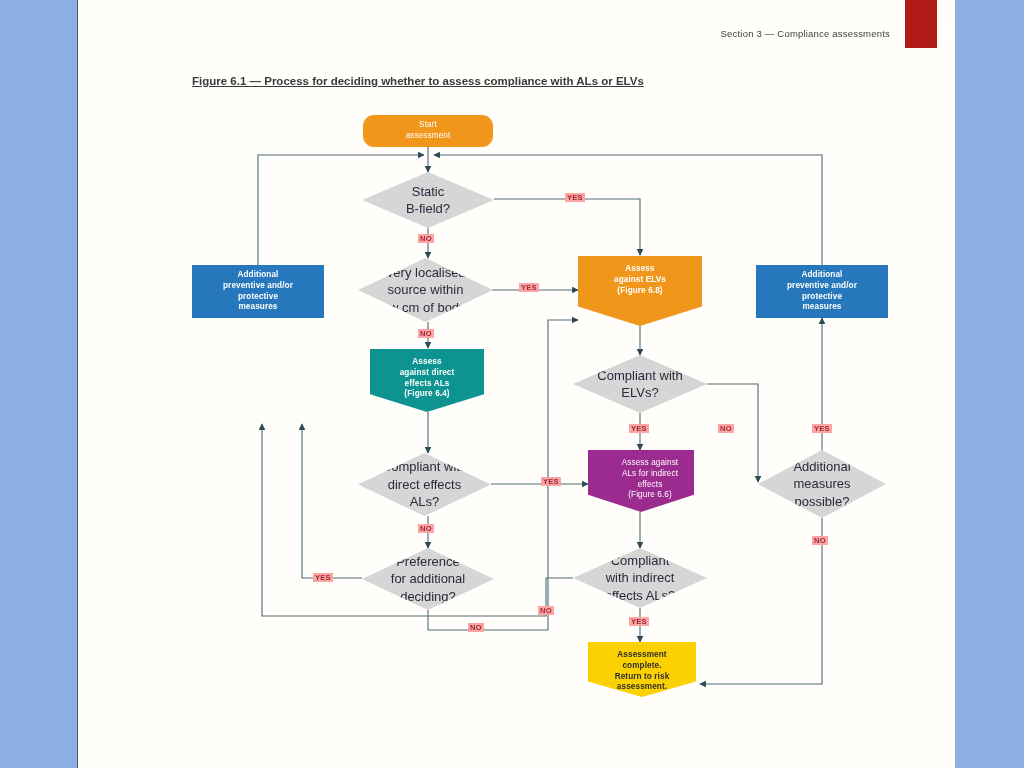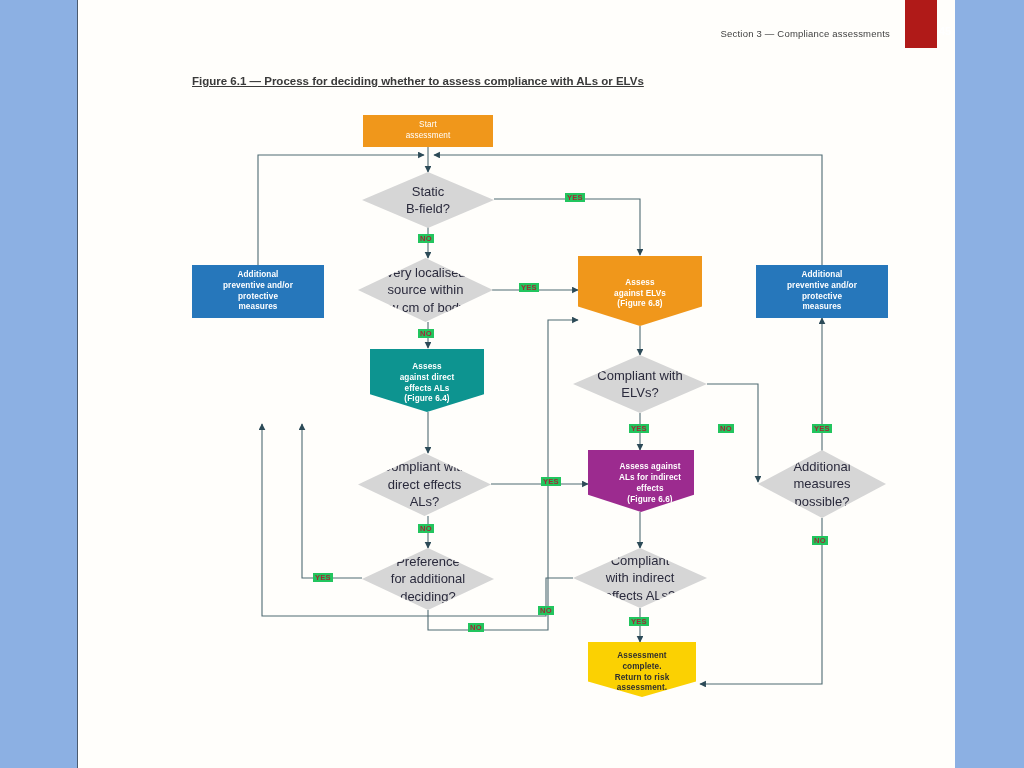--- a/index.html
+++ b/index.html
@@ -71,51 +71,51 @@
     position: absolute;
     display: flex; align-items: center; justify-content: center;
     text-align: center;
     color: #ffffff;
     font-size: 8.2px;
     line-height: 1.32;
     letter-spacing: .1px;
     white-space: pre-line;
     padding: 2px;
   }
-  .rounded  { border-radius: 0; }
+  .rounded  { border-radius: 11px; }
   .terminator { background: #f0971b; }
   .proc-blue { background: #2677bb; font-weight: bold; }
   .proc-teal { background: #0d9490; font-weight: bold; }
   .proc-orange { background: #f0971b; font-weight: bold; }
-  .proc-purple { background: #9c2b8f; font-weight: bold; padding-left: 20px; }
+  .proc-purple { background: #9c2b8f; font-weight: normal; padding-left: 20px; }
   .proc-yellow { background: #fbd102; color: #2f2f2f; font-weight: bold; }
 
   .pent {
     clip-path: polygon(0% 0%, 100% 0%, 100% 72%, 50% 100%, 0% 72%);
-    align-items: center;
+    align-items: flex-start;
     padding-top: 8px;
   }
 
   .decision {
     position: absolute;
     background: #d6d6d6;
     clip-path: polygon(50% 0%, 100% 50%, 50% 100%, 0% 50%);
     display: flex; align-items: center; justify-content: center;
     text-align: center;
     color: #2a2a3c;
     font-size: 13px;
     line-height: 1.34;
     white-space: pre-line;
   }
 
   .edge-label {
     position: absolute;
     font-size: 7.6px; font-weight: bold;
     color: #9e2a35;
-    background: #22c55e;
+    background: #fca5a5;
     padding: 0 2px;
     letter-spacing: .2px;
     white-space: nowrap;
   }
 </style>
 </head>
 <body>
 
 <div id="slide">
 

